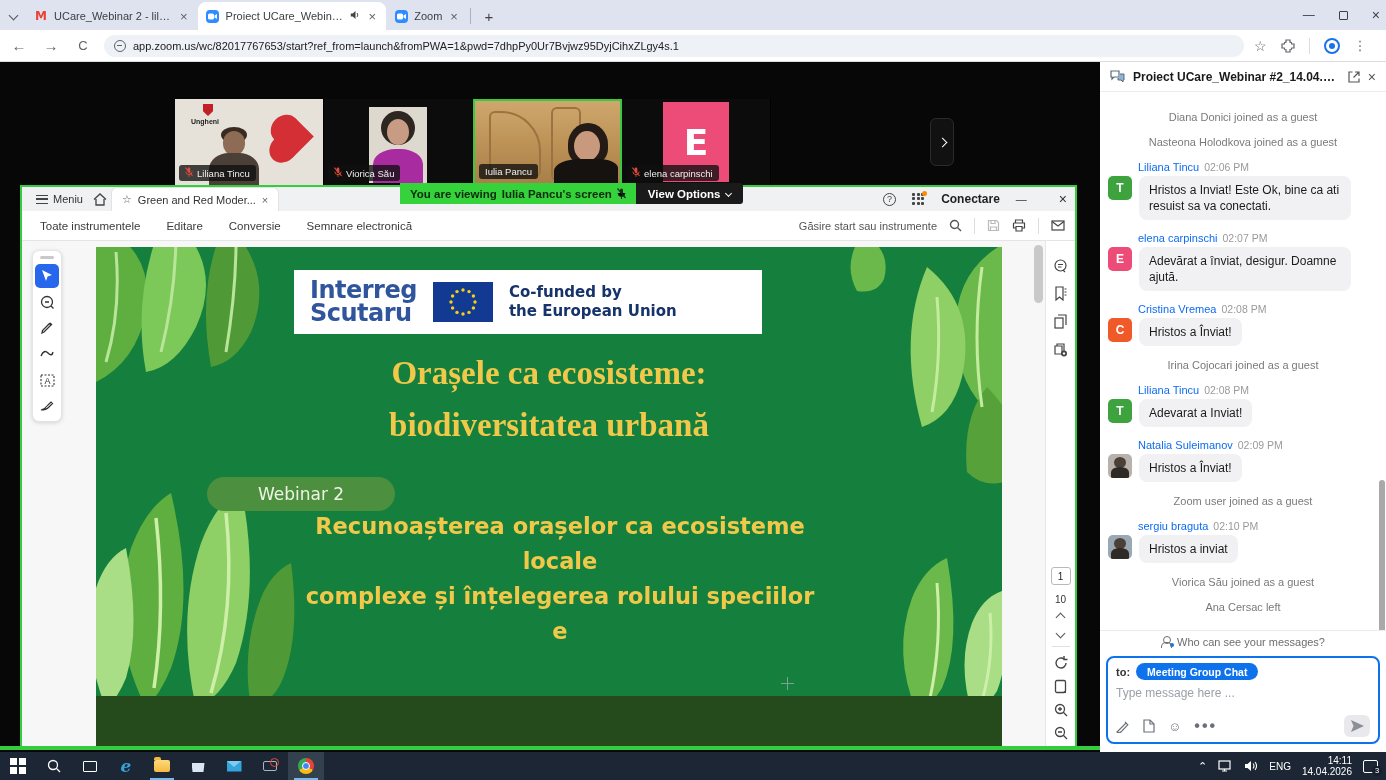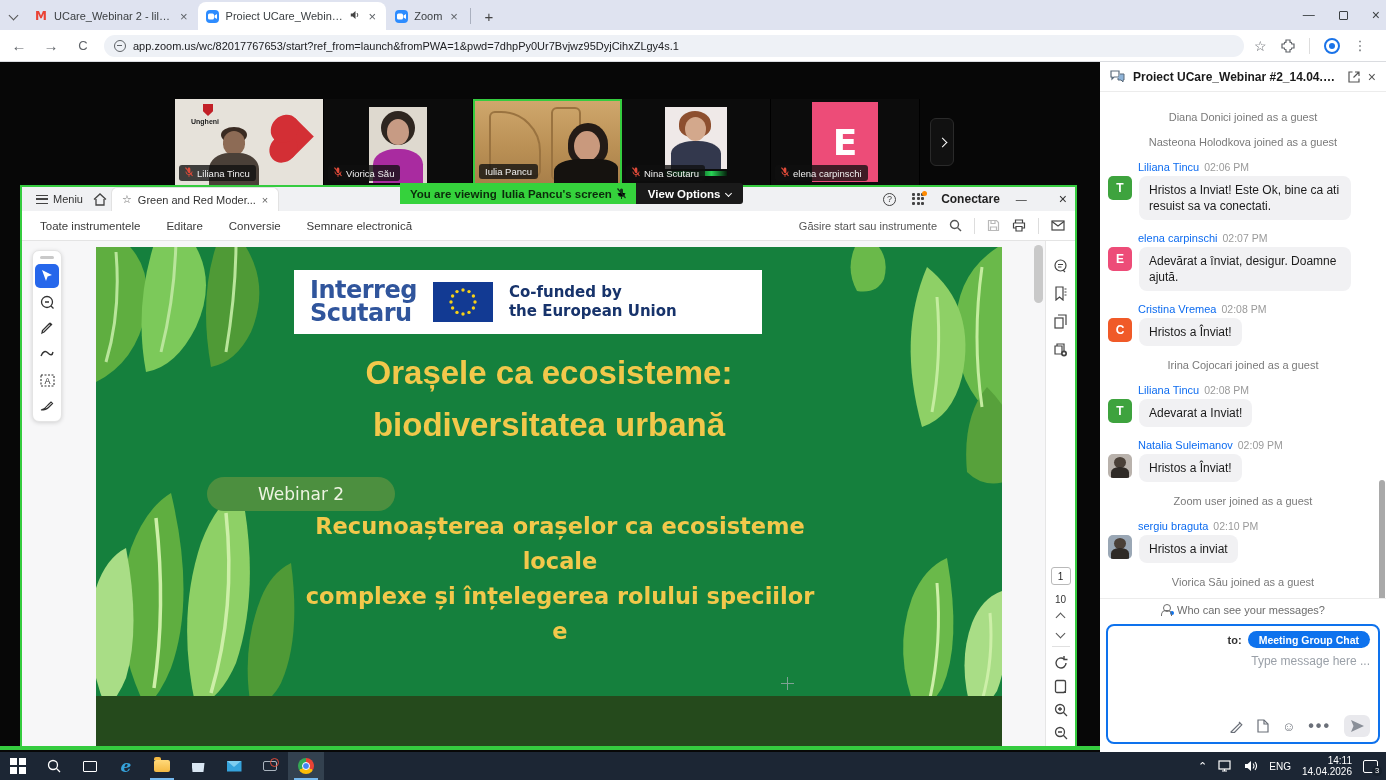--- a/index.html
+++ b/index.html
@@ -128,21 +128,21 @@
 .v-scrollbar { position:absolute; right:32px; top:4px; width:9px; height:58px; background:#c9c9c9; border-radius:5px; }
 .v-scroll-arrow { position:absolute; right:33px; top:-8px; font-size:9px; color:#777; }
 
 
 .page { position:absolute; left:74px; top:6px; width:906px; height:501px; background:#15803d; overflow:hidden; }
 .leaf-svg { position:absolute; }
 .slide-banner { position:absolute; left:198px; top:23px; width:468px; height:64px; background:#fff; display:flex; align-items:center; padding:0 16px; gap:16px; }
 .interreg { font-family:"DejaVu Sans",sans-serif; font-weight:bold; color:#30559c; font-size:24px; line-height:23px; letter-spacing:-0.5px; }
 .eu-flag { width:60px; height:40px; background:#123a93; flex:0 0 60px; position:relative; }
 .cofund { color:#17336b; font-weight:bold; font-size:15px; line-height:19px; font-family:"DejaVu Sans",sans-serif; }
-.slide-title { position:absolute; left:0; top:100px; width:100%; text-align:center; color:#f2c84b; font-family:Liberation Sans, sans-serif; font-weight:bold; font-size:33px; line-height:52px; }
+.slide-title { position:absolute; left:0; top:100px; width:100%; text-align:center; color:#f2c84b; font-family:Liberation Serif, serif; font-weight:bold; font-size:33px; line-height:52px; }
 .webinar-badge { position:absolute; left:111px; top:230px; width:188px; height:34px; background:#4c8f3f; border-radius:17px; color:#eef4e2; font-size:17px; display:flex; align-items:center; justify-content:center; font-family:"DejaVu Sans",sans-serif; }
 .slide-sub { position:absolute; left:64px; top:262px; width:800px; text-align:center; color:#f2c84b; font-family:"DejaVu Sans",sans-serif; font-weight:bold; font-size:22.5px; line-height:35px; }
 .bottom-band { position:absolute; left:0; bottom:0; width:100%; height:52px; background:#254a1c; }
 .crosshair { position:absolute; left:685px; top:430px; width:13px; height:13px; opacity:.8; }
 .crosshair::before { content:""; position:absolute; left:6px; top:0; width:1px; height:13px; background:#9aa; }
 .crosshair::after { content:""; position:absolute; left:0; top:6px; width:13px; height:1px; background:#9aa; }
 
 
 .chat { position:absolute; left:1100px; top:0; width:286px; height:690px; background:#fff; display:flex; flex-direction:column; }
 .chat-header { height:30px; border-bottom:1px solid #ececec; display:flex; align-items:center; gap:8px; padding:0 10px; }
@@ -158,21 +158,21 @@
 .avatar { width:24px; height:24px; border-radius:5px; color:#fff; font-size:12px; font-weight:bold; display:flex; align-items:center; justify-content:center; flex:0 0 24px; overflow:hidden; position:relative; }
 .avatar.photo::before { content:""; position:absolute; left:6px; top:3px; width:12px; height:11px; border-radius:50%; background:#4a4038; }
 .avatar.photo::after { content:""; position:absolute; left:3px; top:13px; width:18px; height:12px; border-radius:45% 45% 0 0; background:#2f2a26; }
 .bubble { background:#f1f1f3; border-radius:8px; padding:6px 10px; font-size:12px; color:#1b1b1b; max-width:212px; line-height:16px; }
 .chat-vscroll { position:absolute; right:1px; top:388px; width:6px; height:178px; background:#a9a9a9; border-radius:3px; }
 .who-row { height:22px; border-top:1px solid #ececec; display:flex; align-items:center; justify-content:center; gap:5px; color:#6d6d6d; font-size:11px; }
 .who-ic { position:relative; width:11px; height:11px; }
 .who-ic::before { content:""; position:absolute; left:2px; top:0; width:6px; height:6px; border-radius:50%; border:1.2px solid #6d6d6d; }
 .who-ic::after { content:""; position:absolute; left:0; top:6px; width:9px; height:5px; border-radius:5px 5px 0 0; border:1.2px solid #6d6d6d; border-bottom:none; }
 .who-dot { position:absolute; right:-2px; bottom:0; width:4px; height:4px; border-radius:50%; background:#0e72ed; }
-.compose { margin:4px 6px 8px; border:2px solid #0e72ed; border-radius:8px; height:120px; padding:5px 8px; display:flex; flex-direction:column;align-items:flex-end; }
+.compose { margin:4px 6px 8px; border:2px solid #0e72ed; border-radius:8px; height:88px; padding:5px 8px; display:flex; flex-direction:column; }
 .to-row { display:flex; align-items:center; gap:6px; font-size:11px; color:#333; font-weight:bold; }
 .to-pill { background:#0e72ed; color:#fff; font-size:10.5px; font-weight:bold; padding:2.5px 11px; border-radius:11px; }
 .placeholder { color:#9aa0a8; font-size:12px; margin-top:6px; }
 .compose-icons { margin-top:auto; display:flex; align-items:center; gap:13px; color:#6b7079; }
 .send-btn { margin-left:auto; width:26px; height:22px; background:#e9e9ed; border-radius:6px; display:flex; align-items:center; justify-content:center; }
 
 
 .taskbar { position:absolute; left:0; top:752px; width:1386px; height:28px; background:#1c2634; display:flex; align-items:center; color:#fff; }
 .tb-left { display:flex; align-items:center; height:100%; }
 .tb-btn { width:36px; height:28px; display:flex; align-items:center; justify-content:center; position:relative; }
@@ -320,38 +320,20 @@
                 <div class="dp-hair"></div>
                 <div class="dp-face"></div>
                 <div class="dp-body"></div>
               </div>
             </div>
             <div class="name-tag">
               <span>Iulia Pancu</span>
             </div>
           </div>
           <div class="tile">
-            <div class="scene smallvid">
-              <div class="photo-card">
-                <div class="sv-hair"></div>
-                <div class="sv-face"></div>
-                <div class="sv-top"></div>
-              </div>
-              <div class="glitch"></div>
-            </div>
-            <div class="name-tag">
-              <span><svg width="8" height="10" viewBox="0 0 9 11">
-                  <rect x="3" y="0.5" width="3" height="6" rx="1.5" fill="#e04b3a"></rect>
-                  <path d="M1 5a3.5 3.5 0 0 0 7 0M4.5 8.5V11" stroke="#e04b3a" stroke-width="1" fill="none"></path>
-                  <path d="M0.5 0.5 8.5 10" stroke="#e04b3a" stroke-width="1.2"></path>
-                </svg></span>
-              <span>Nina Scutaru</span>
-            </div>
-          </div>
-          <div class="tile">
             <div class="scene letterbox">
               <div class="letter-sq" style="background: rgb(237, 76, 120);">E</div>
             </div>
             <div class="name-tag">
               <span><svg width="8" height="10" viewBox="0 0 9 11">
                   <rect x="3" y="0.5" width="3" height="6" rx="1.5" fill="#e04b3a"></rect>
                   <path d="M1 5a3.5 3.5 0 0 0 7 0M4.5 8.5V11" stroke="#e04b3a" stroke-width="1" fill="none"></path>
                   <path d="M0.5 0.5 8.5 10" stroke="#e04b3a" stroke-width="1.2"></path>
                 </svg></span>
               <span>elena carpinschi</span>

